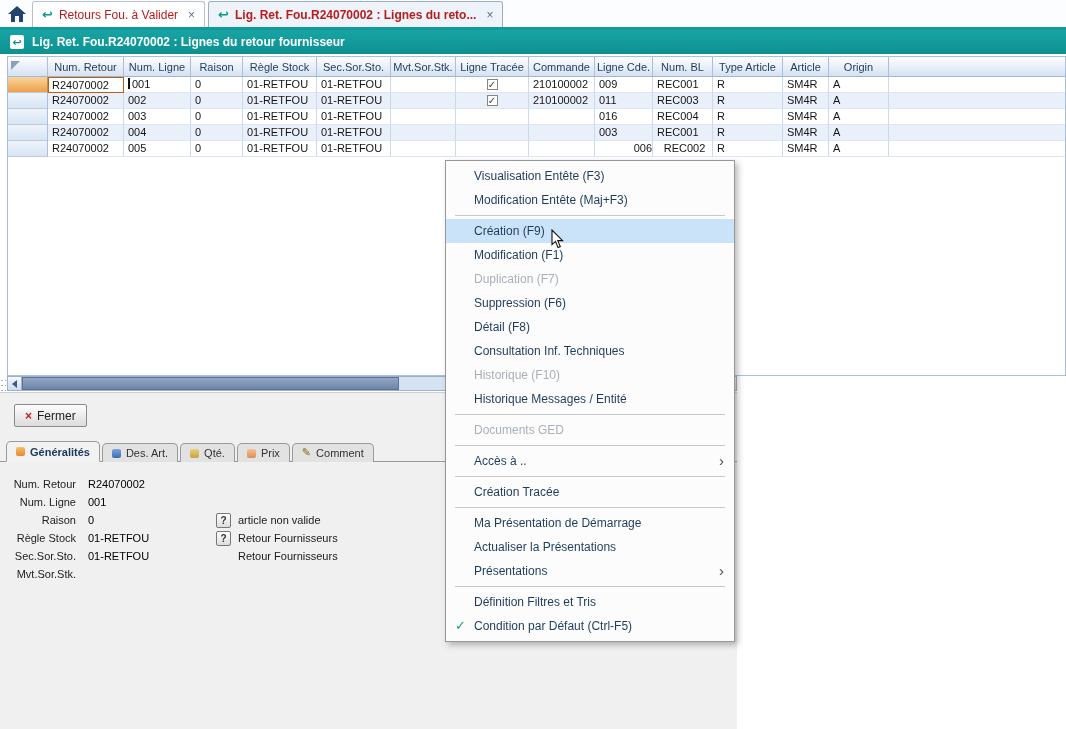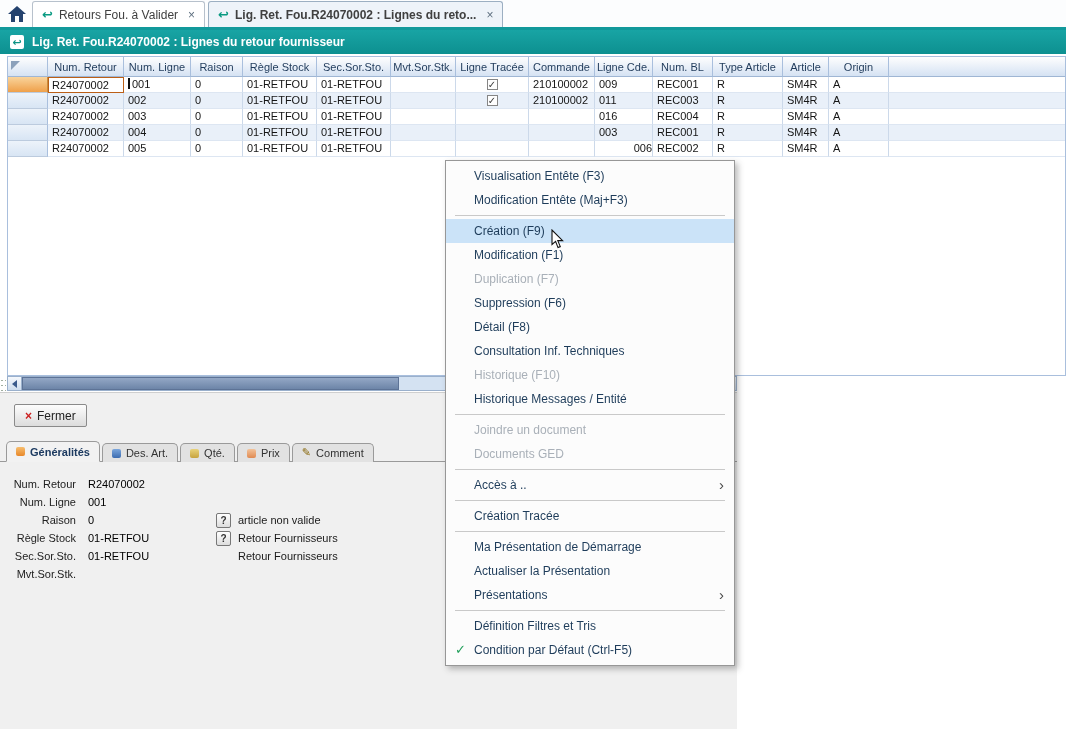--- a/index.html
+++ b/index.html
@@ -11,21 +11,21 @@
   
   #tabbar { position:absolute; left:0; top:0; width:1066px; height:27px;
     background:#fcfdfe; border-bottom:3px solid #12999b; }
   #home { position:absolute; left:5px; top:3px; width:24px; height:21px;
     display:flex; align-items:center; justify-content:center; cursor:pointer; }
   #tabs { position:absolute; left:32px; top:1px; display:flex; gap:3px; height:26px; }
   .ttab { display:flex; align-items:center; gap:6px; padding:0 9px;
     border:1px solid #b7c1cc; border-bottom:none; border-radius:3px 3px 0 0;
     background:#ffffff; box-sizing:border-box; }
   .ttab.active { background:#eef3f9; border-color:#9cafc2; }
-  .ttab .lbl { font-size:12px; color:#404040; white-space:nowrap; }
+  .ttab .lbl { font-size:12px; color:#b91c1c; white-space:nowrap; }
   .ttab.active .lbl { font-weight:bold; }
   .ticon { color:#0a9a82; font-weight:bold; font-size:13px; font-family:"DejaVu Sans",sans-serif; }
   .tclose { color:#5f7080; font-size:12px; margin-left:4px; cursor:pointer; }
   
   #titlebar { position:absolute; left:0; top:30px; width:1066px; height:24px;
     background:linear-gradient(#18a4a4,#0d9090); display:flex; align-items:center;
     gap:8px; padding-left:10px; box-sizing:border-box; }
   .tbicon { width:14px; height:14px; background:#ffffff; border-radius:2px; flex:0 0 auto;
     display:flex; align-items:center; justify-content:center; color:#0e9285;
     font-size:11px; font-weight:bold; font-family:"DejaVu Sans",sans-serif; }
@@ -253,21 +253,21 @@
         <div class="mkr"></div>
         <div class="cell" style="width: 76px;"><span>R24070002</span></div>
         <div class="cell" style="width: 67px;"><span>005</span></div>
         <div class="cell" style="width: 52px;"><span>0</span></div>
         <div class="cell" style="width: 74px;"><span>01-RETFOU</span></div>
         <div class="cell" style="width: 74px;"><span>01-RETFOU</span></div>
         <div class="cell" style="width: 65px;"><span></span></div>
         <div class="cell cbxcell" style="width: 73px;"></div>
         <div class="cell" style="width: 66px;"><span></span></div>
         <div class="cell" style="width: 58px; text-align: right;"><span>006</span></div>
-        <div class="cell" style="width: 60px;"><span>REC002</span></div>
+        <div class="cell" style="width: 60px; text-align: center;"><span>REC002</span></div>
         <div class="cell" style="width: 70px;"><span>R</span></div>
         <div class="cell" style="width: 46px;"><span>SM4R</span></div>
         <div class="cell" style="width: 60px;"><span>A</span></div>
         <div class="cell fill"></div>
       </div>
     </div>
 </div>
 
 <div id="hscroll">
   <div class="sbbtn l">
@@ -350,29 +350,28 @@
     <div class="msep"></div>
     <div class="mi hl"><span>Création (F9)</span></div>
     <div class="mi"><span>Modification (F1)</span></div>
     <div class="mi dis"><span>Duplication (F7)</span></div>
     <div class="mi"><span>Suppression (F6)</span></div>
     <div class="mi"><span>Détail (F8)</span></div>
     <div class="mi"><span>Consultation Inf. Techniques</span></div>
     <div class="mi dis"><span>Historique (F10)</span></div>
     <div class="mi"><span>Historique Messages / Entité</span></div>
     <div class="msep"></div>
-    <div class="mi dis"><span>Joindre un document</span></div>
     <div class="mi dis"><span>Documents GED</span></div>
     <div class="msep"></div>
     <div class="mi"><span>Accès à ..</span><span class="sub">›</span></div>
     <div class="msep"></div>
     <div class="mi"><span>Création Tracée</span></div>
     <div class="msep"></div>
     <div class="mi"><span>Ma Présentation de Démarrage</span></div>
-    <div class="mi"><span>Actualiser la Présentation</span></div>
+    <div class="mi"><span>Actualiser la Présentations</span></div>
     <div class="mi"><span>Présentations</span><span class="sub">›</span></div>
     <div class="msep"></div>
     <div class="mi"><span>Définition Filtres et Tris</span></div>
     <div class="mi"><span class="chk">✓</span><span>Condition par Défaut (Ctrl-F5)</span></div>
   </div>
 
 <div id="cursor">
   <svg width="13" height="20" viewBox="0 0 13 20">
     <path d="M1 1 L1 15.5 L4.6 12.4 L7 18.6 L9.3 17.6 L6.8 11.6 L11.6 11.6 Z" fill="#ffffff" stroke="#111111" stroke-width="1.1"></path>
   </svg>

